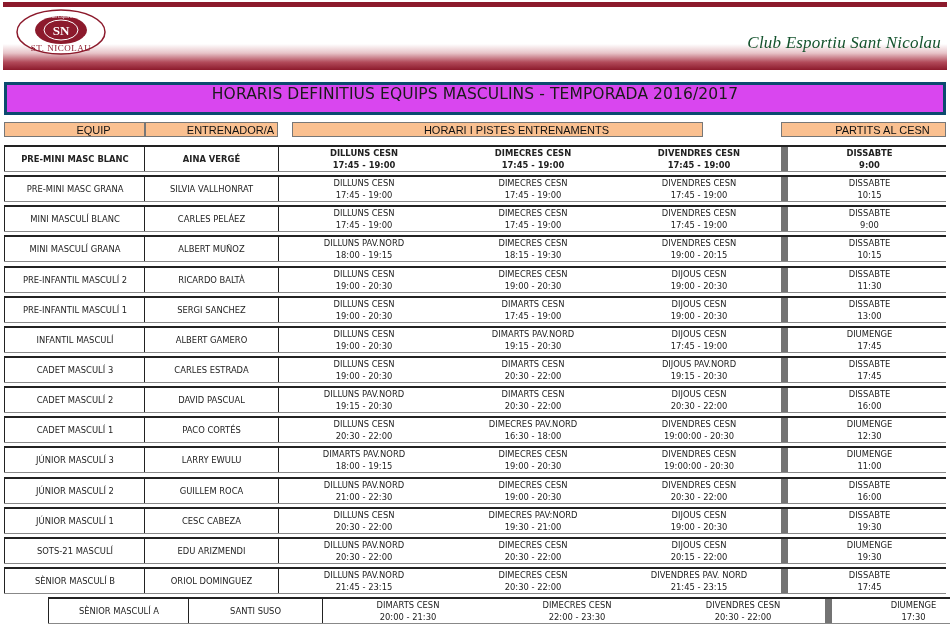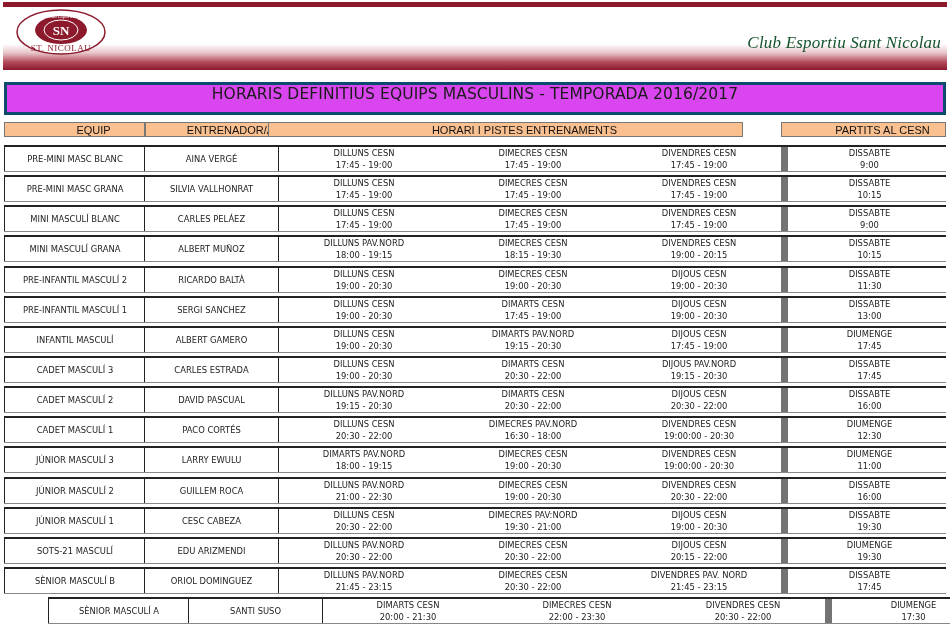--- a/index.html
+++ b/index.html
@@ -52,25 +52,25 @@
   </svg>
   <div class="club-name">Club Esportiu Sant Nicolau</div>
 </div>
 
 <div class="title-box">
   <span class="title-text">HORARIS DEFINITIUS EQUIPS MASCULINS - TEMPORADA 2016/2017</span>
 </div>
 
 <div class="hdr" style="left:4px;width:141px;">EQUIP</div>
 <div class="hdr" style="left:145px;width:133px;">ENTRENADOR/A</div>
-<div class="hdr" style="left:268px;width:475px;">HORARI I PISTES ENTRENAMENTS</div>
+<div class="hdr" style="left:292px;width:411px;">HORARI I PISTES ENTRENAMENTS</div>
 <div class="hdr" style="left:781px;width:165px;">PARTITS AL CESN</div>
 
 <div id="rows">
-    <div class="row" style="top: 145px;">
+    <div class="row" style="top: 145px; font-weight: bold;">
       <div class="cell c-equip">
         <span>PRE-MINI MASC BLANC</span>
       </div>
       <div class="cell c-coach">
         <span>AINA VERGÉ</span>
       </div>
       <div class="cell c-s1">
         <span>DILLUNS CESN</span>
         <span>17:45 - 19:00</span>
       </div>

